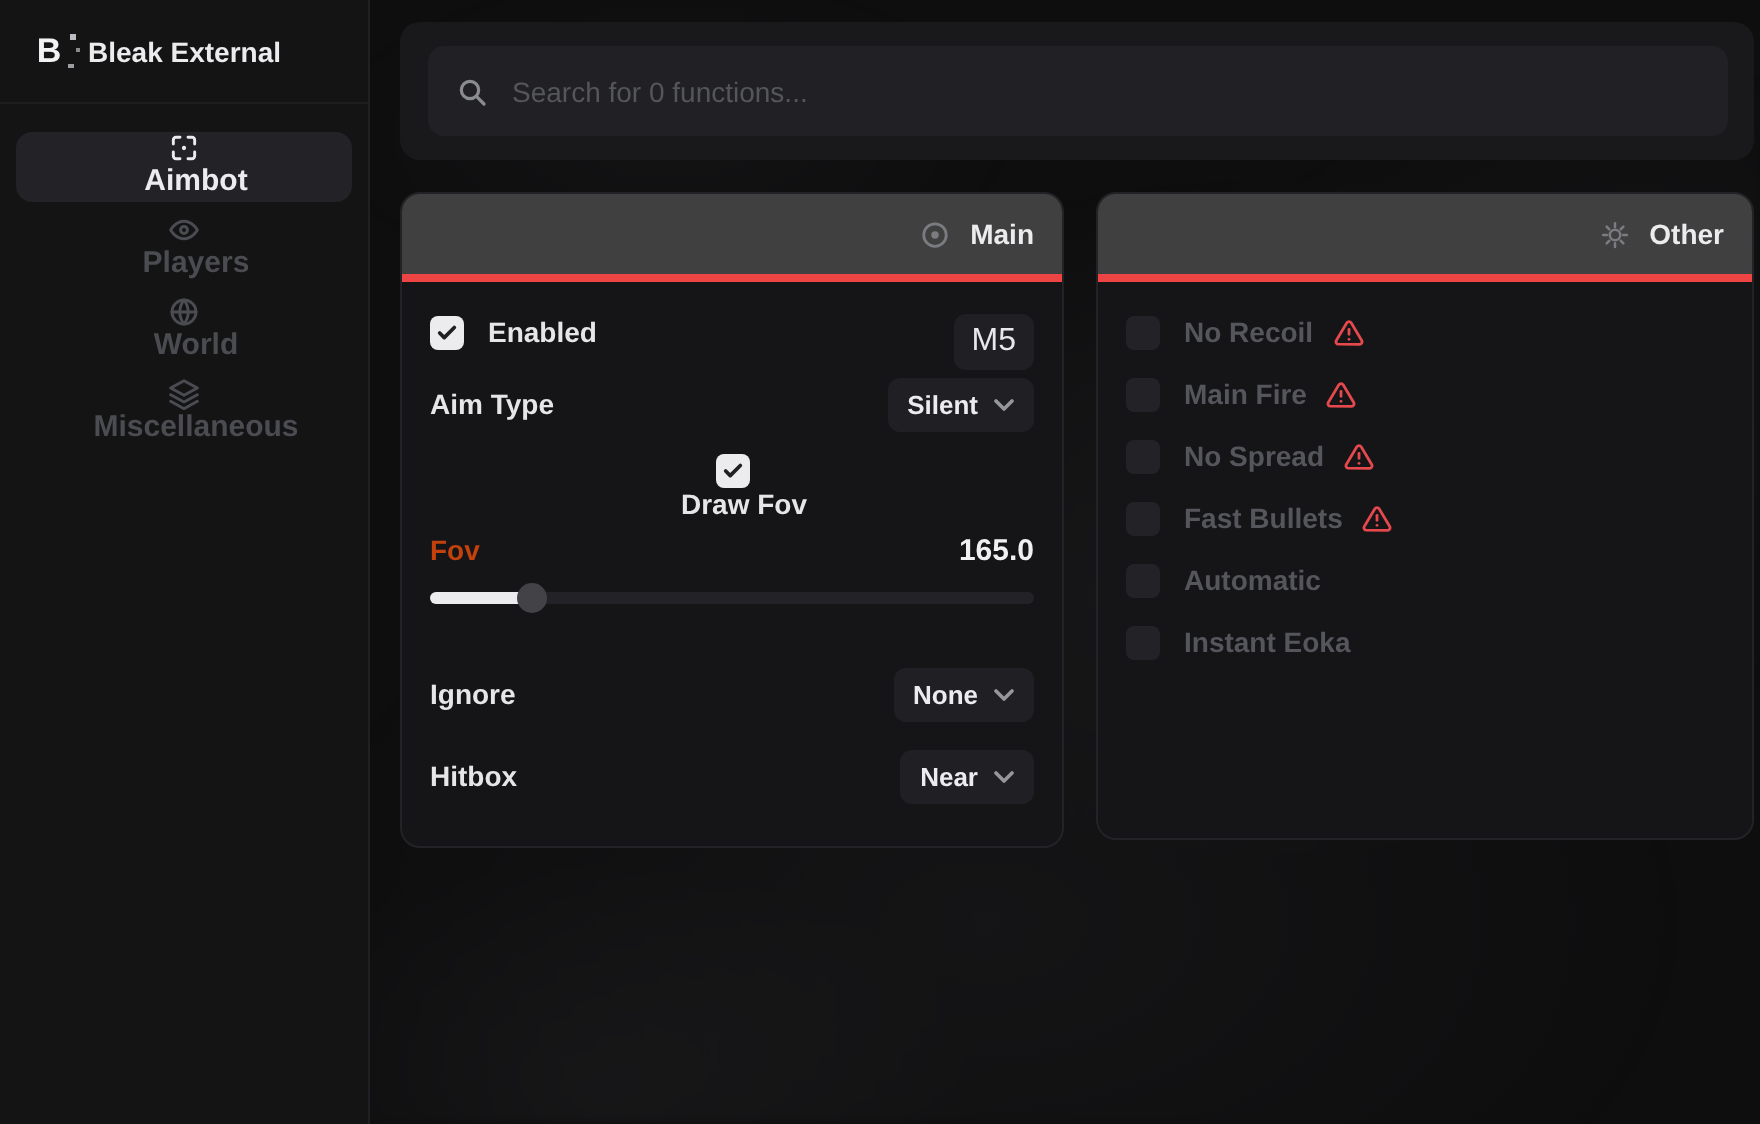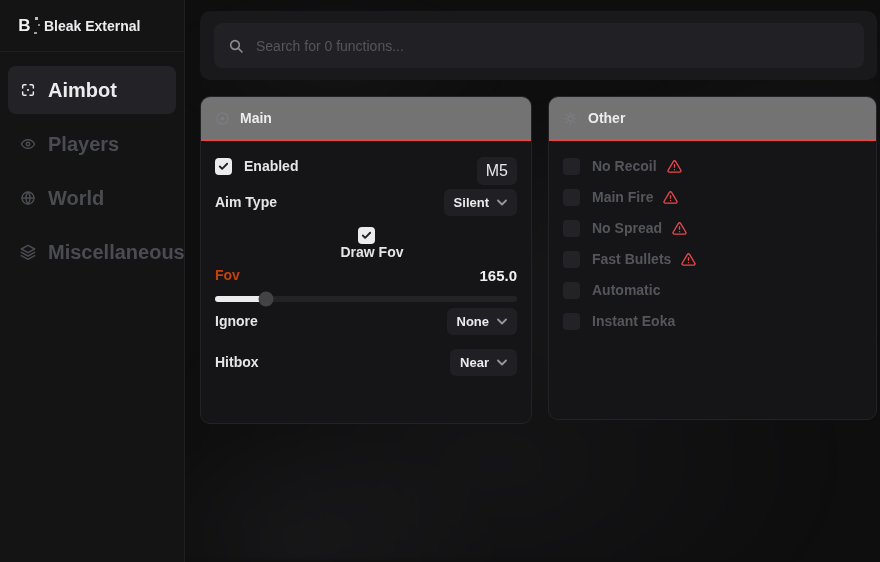--- a/index.html
+++ b/index.html
@@ -35,22 +35,22 @@
     position:relative; width:20px; height:20px; display:flex; align-items:center; justify-content:center;
     color:#f2f2f4; font-weight:800; font-size:17px; letter-spacing:-1px;
   }
   .logo .px { position:absolute; background:#d9d9de; }
   .logo .px1 { width:3px; height:3px; right:-4px; top:1px; opacity:.85; }
   .logo .px2 { width:2px; height:2px; right:-6px; top:8px; opacity:.6; }
   .logo .px3 { width:3px; height:2px; right:-3px; bottom:2px; opacity:.7; }
   .app-title { margin-left:10px; font-size:14px; font-weight:700; color:#ececee; }
   .nav { padding:14px 8px 0 8px; }
   .nav-item {
-    display:flex; align-items:center; height:48px; padding:0 12px; margin-bottom:6px;
-    border-radius:8px; color:#4b4c51; font-size:20px; font-weight:600; cursor:pointer;
+    display:flex; align-items:center; height:35px; padding:0 12px; margin-bottom:6px;
+    border-radius:8px; color:#4b4c51; font-size:15px; font-weight:600; cursor:pointer;flex-direction:column;
   }
   .nav-item.active { background:#232327; color:#ececee; }
   .nav-item .nav-label { margin-left:12px; }
   .nav-item svg { flex:none; }
   
   .topbar {
     position:absolute; left:200px; top:11px; width:677px; height:69px;
     background:#19191b; border-radius:10px; z-index:1;
   }
   .searchbox {
@@ -64,22 +64,23 @@
   .searchbox input::placeholder { color:#55565c; }
   
   .panel {
     position:absolute; top:96px; background:#151517;
     border:1px solid #232327; border-radius:10px; z-index:1;
   }
   .panel-main  { left:200px; width:332px; height:328px; }
   .panel-other { left:548px; width:329px; height:324px; }
   .panel-header {
     height:44px; display:flex; align-items:center; padding:0 14px;
-    background:#737373; border-bottom:2px solid #ef4444;
+    background:#404040; border-bottom:4px solid #ef4444;
     border-radius:9px 9px 0 0;
+    justify-content:flex-end;
   }
   .panel-title { margin-left:10px; font-size:14px; font-weight:700; color:#ececee; }
   .panel-body { padding:0 14px; }
   
   .row { display:flex; align-items:center; }
   .row-between { justify-content:space-between; }
   .row-label { font-size:14px; font-weight:600; color:#e6e6e8; }
   .row-label.dim { color:#c2410c; font-weight:600; }
   .check-row .row-label { margin-left:12px; }
   .checkbox {
@@ -116,21 +117,21 @@
   .other-row { margin-top:5px; height:26px; display:flex; align-items:center; }
   .other-row:first-child { margin-top:12px; }
   .other-row .row-label { margin-left:12px; color:#55565c; }
   .warn { margin-left:10px; display:flex; align-items:center; }
   
   .m-row1 { margin-top:12px; height:26px;gap:42px; }
   .m-row2 { margin-top:10px; height:26px; }
   .m-row3 { margin-top:12px; height:26px;flex-direction:column; }
   .m-row4 { margin-top:13px; height:18px; }
   .m-slider { margin-top:7px; }
-  .m-row5 { margin-top:2px; height:26px; }
+  .m-row5 { margin-top:28px; height:26px; }
   .m-row6 { margin-top:15px; height:26px; }
 </style>
 </head>
 <body>
 
 <div class="smoke"></div>
 
 <div class="sidebar">
   <div class="sidebar-header">
     <div class="logo">

